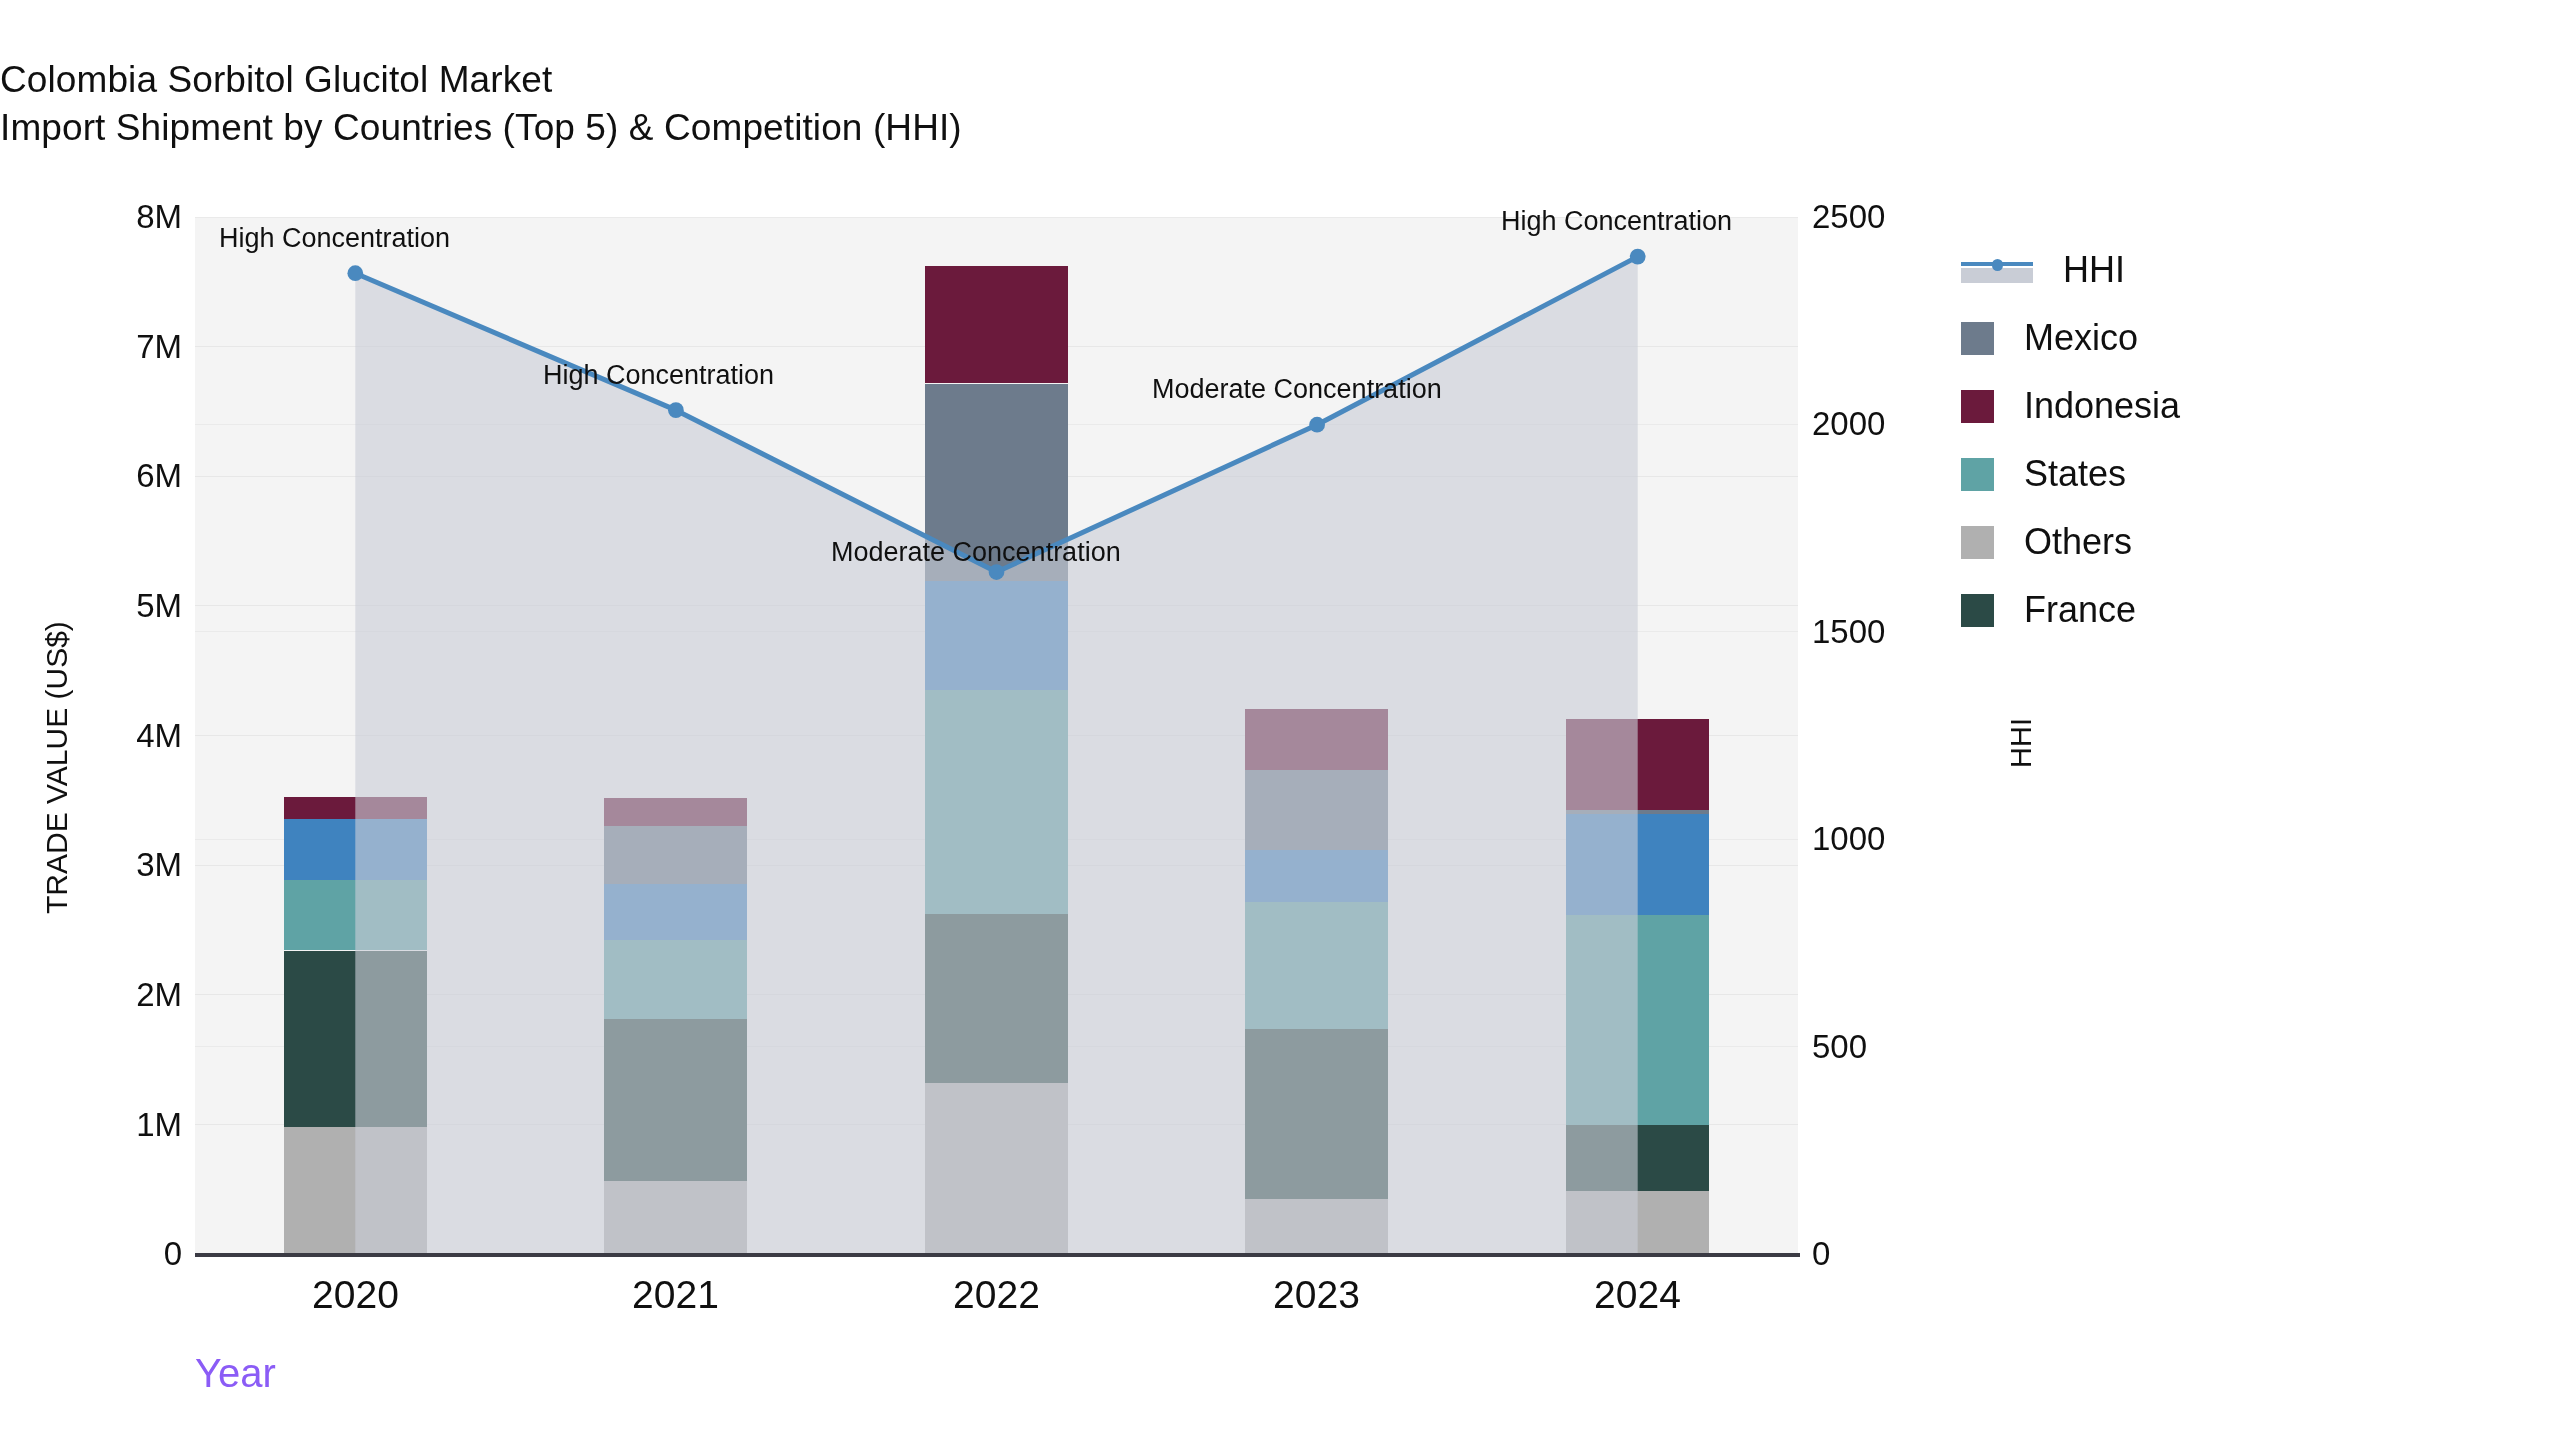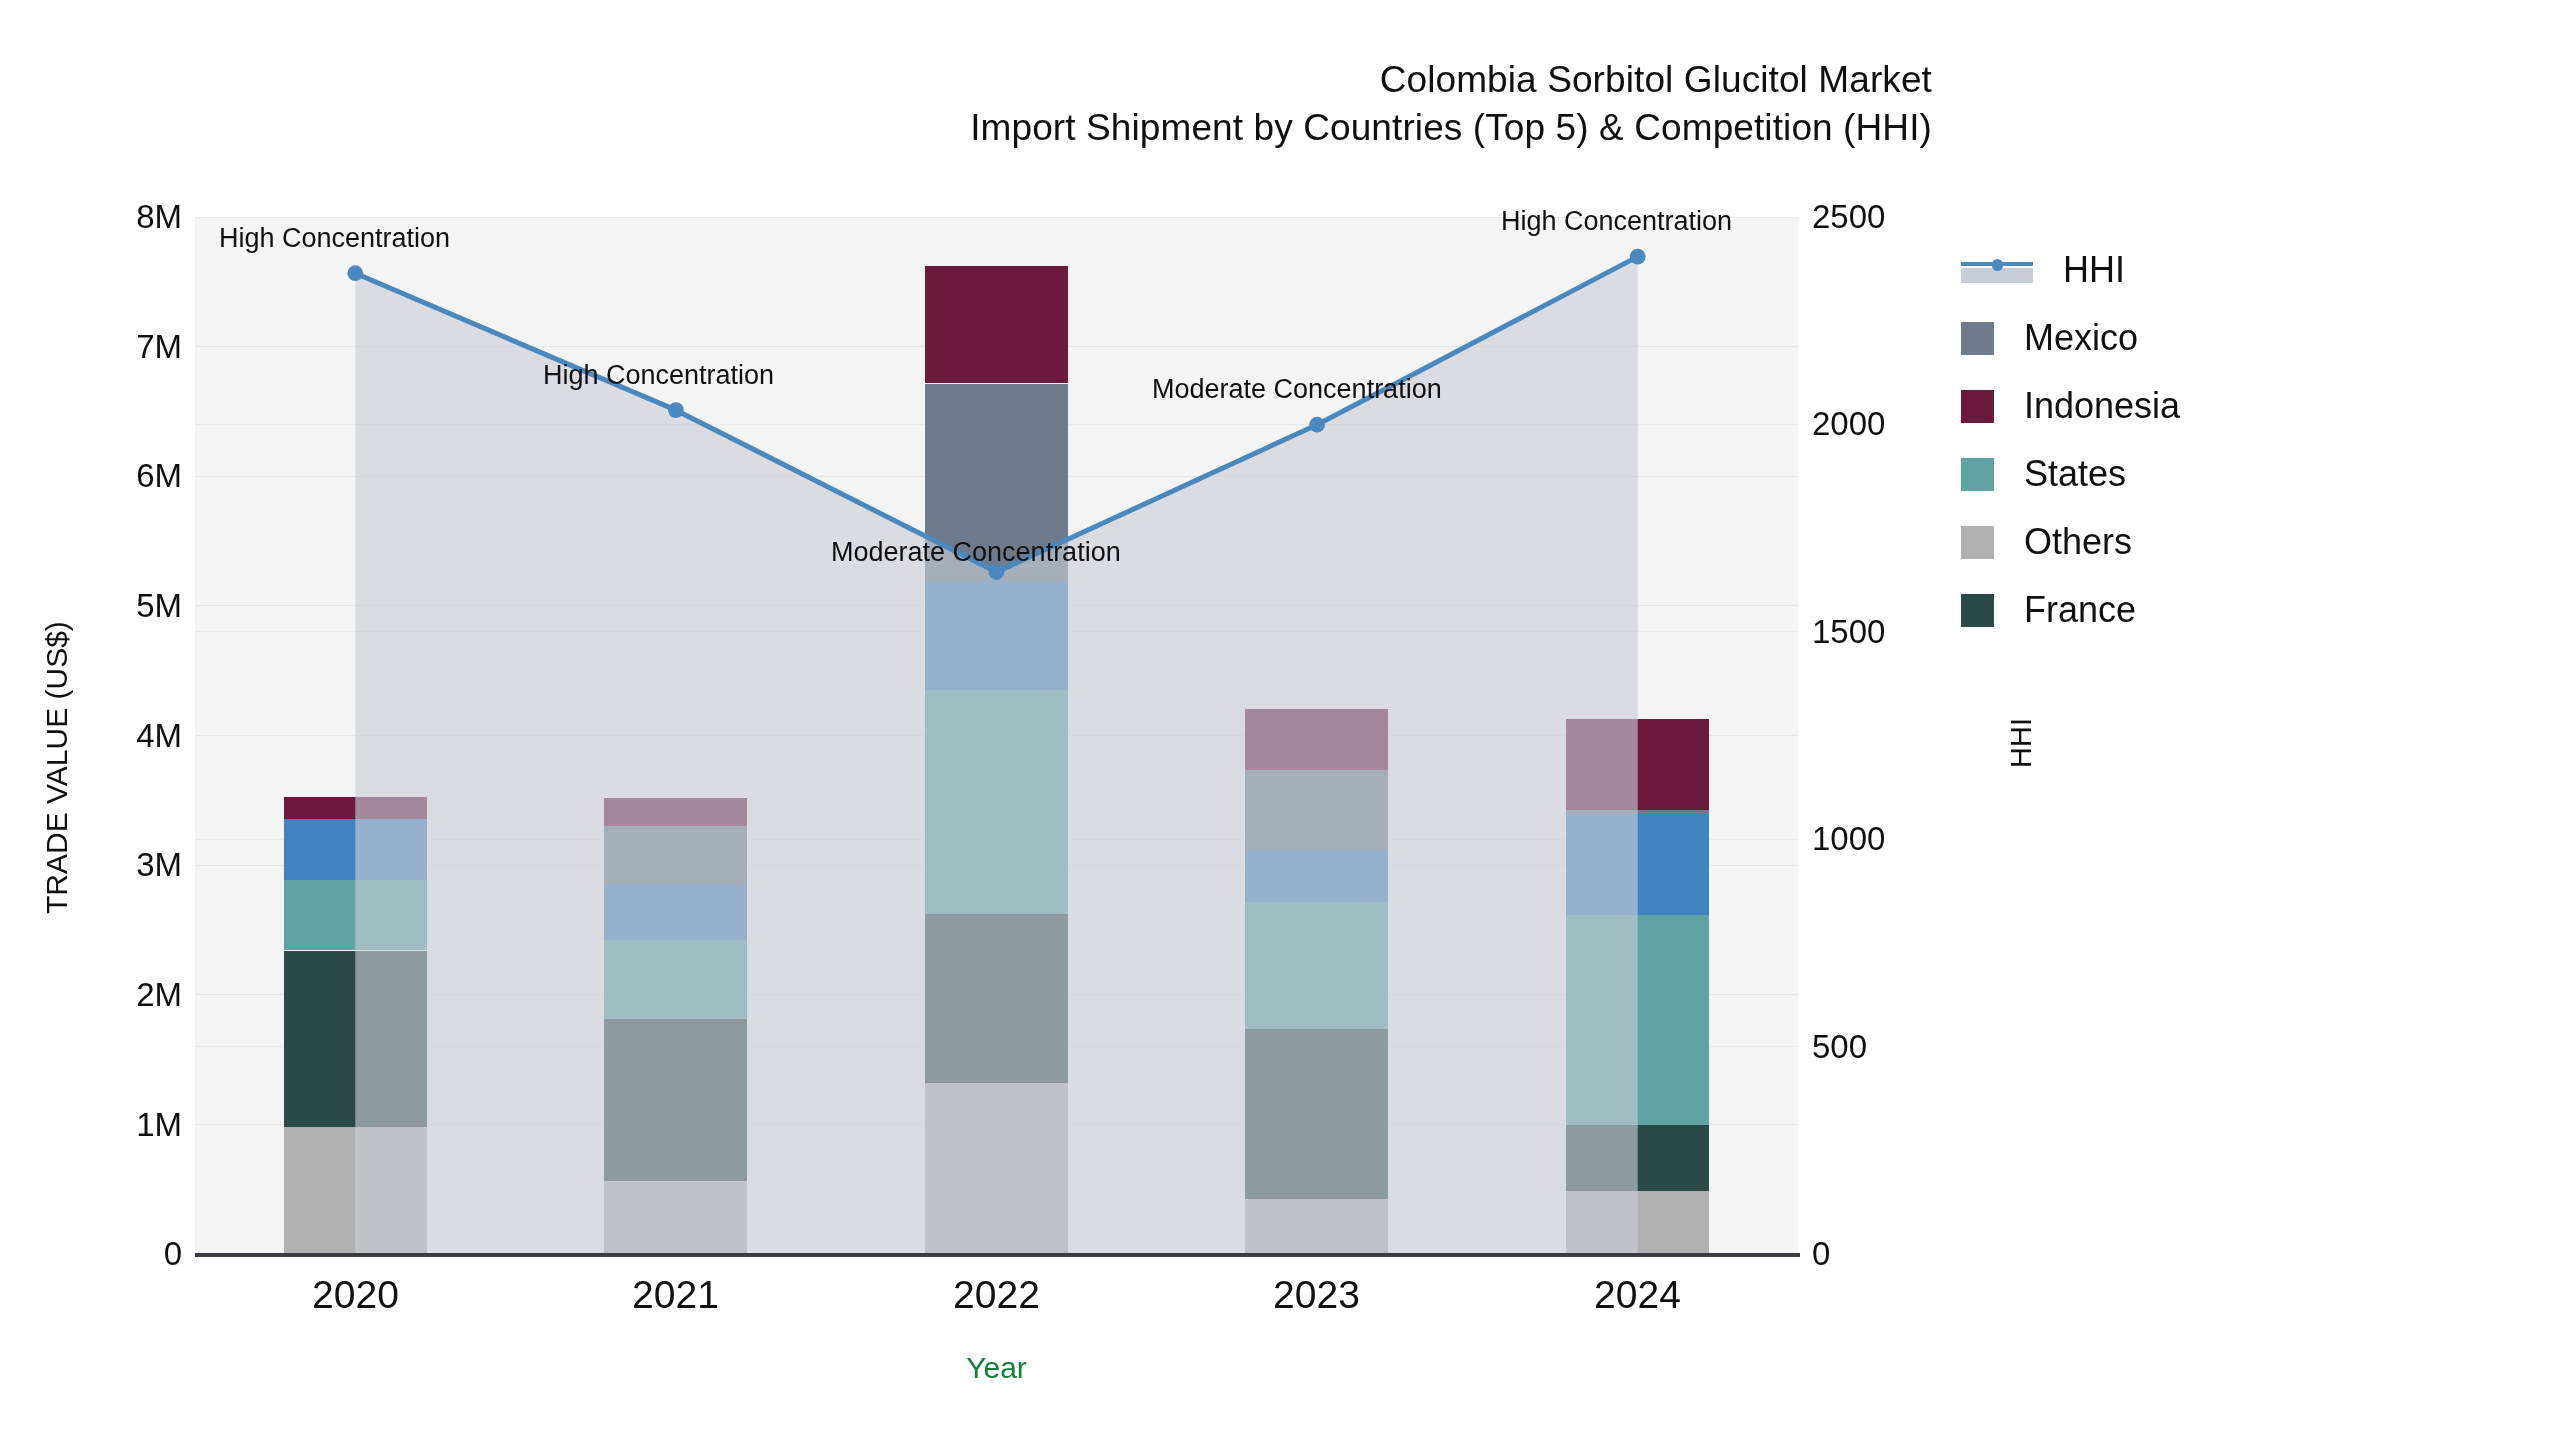--- a/index.html
+++ b/index.html
@@ -1,39 +1,39 @@
 <!DOCTYPE html>
 <html style="font-size:11.4px"><head>
 <meta charset="utf-8">
 <title>Colombia Sorbitol Glucitol Market</title>
 <style>
   html,body{margin:0;padding:0;background:#ffffff;}
   body{width:2576px;height:1449px;font-family:"Liberation Sans",sans-serif;color:#000;overflow:hidden;}
   #root{position:relative;width:2576px;height:1449px;background:#fff;}
 
   
-  .title-block{position:absolute;left:0;top:56px;width:1932px;text-align:right;line-height:1.30;}
+  .title-block{position:absolute;left:0;top:56px;width:1932px;text-align:left;line-height:1.30;}
   .title-line{font-size:37px;color:#101010;letter-spacing:0.1px;}
 
   
   .plot{position:absolute;left:195px;top:217px;width:1603px;height:1038px;background:#f4f4f4;}
   .plot-inner{position:absolute;inset:0;overflow:hidden;}
 
   .gridline{position:absolute;left:0;width:100%;height:1.4px;background:#e7e7e7;}
   .gridline.r{background:#eaeaea;}
 
   .axis-bottom{position:absolute;left:195px;top:1253px;width:1605px;height:3.6px;background:#3b3b44;}
   .ylab-left{position:absolute;width:143px;text-align:right;font-size:33px;color:#101010;transform:translateY(-50%);}
   .ylab-right{position:absolute;width:172px;text-align:left;font-size:33px;color:#101010;transform:translateY(-50%);}
 
   .axis-title-left{position:absolute;font-size:30px;color:#101010;white-space:nowrap;
         transform-origin:0 0;transform:rotate(-90deg);}
   .axis-title-right{position:absolute;font-size:29px;color:#101010;white-space:nowrap;
         transform-origin:0 0;transform:rotate(-90deg);}
-  .axis-title-x{position:absolute;width:1603px;text-align:center;font-size:30px;color:#15803d;}
+  .axis-title-x{position:absolute;width:1603px;text-align:left;font-size:40px;color:#8b5cf6;}
 
   
   .xlab{position:absolute;width:215px;text-align:center;font-size:39px;color:#101010;}
 
   
   .bar{position:absolute;bottom:0;width:143px;}
   .seg{position:absolute;left:0;width:100%;}
 
   
   .hhi-layer{position:absolute;inset:0;pointer-events:none;}

